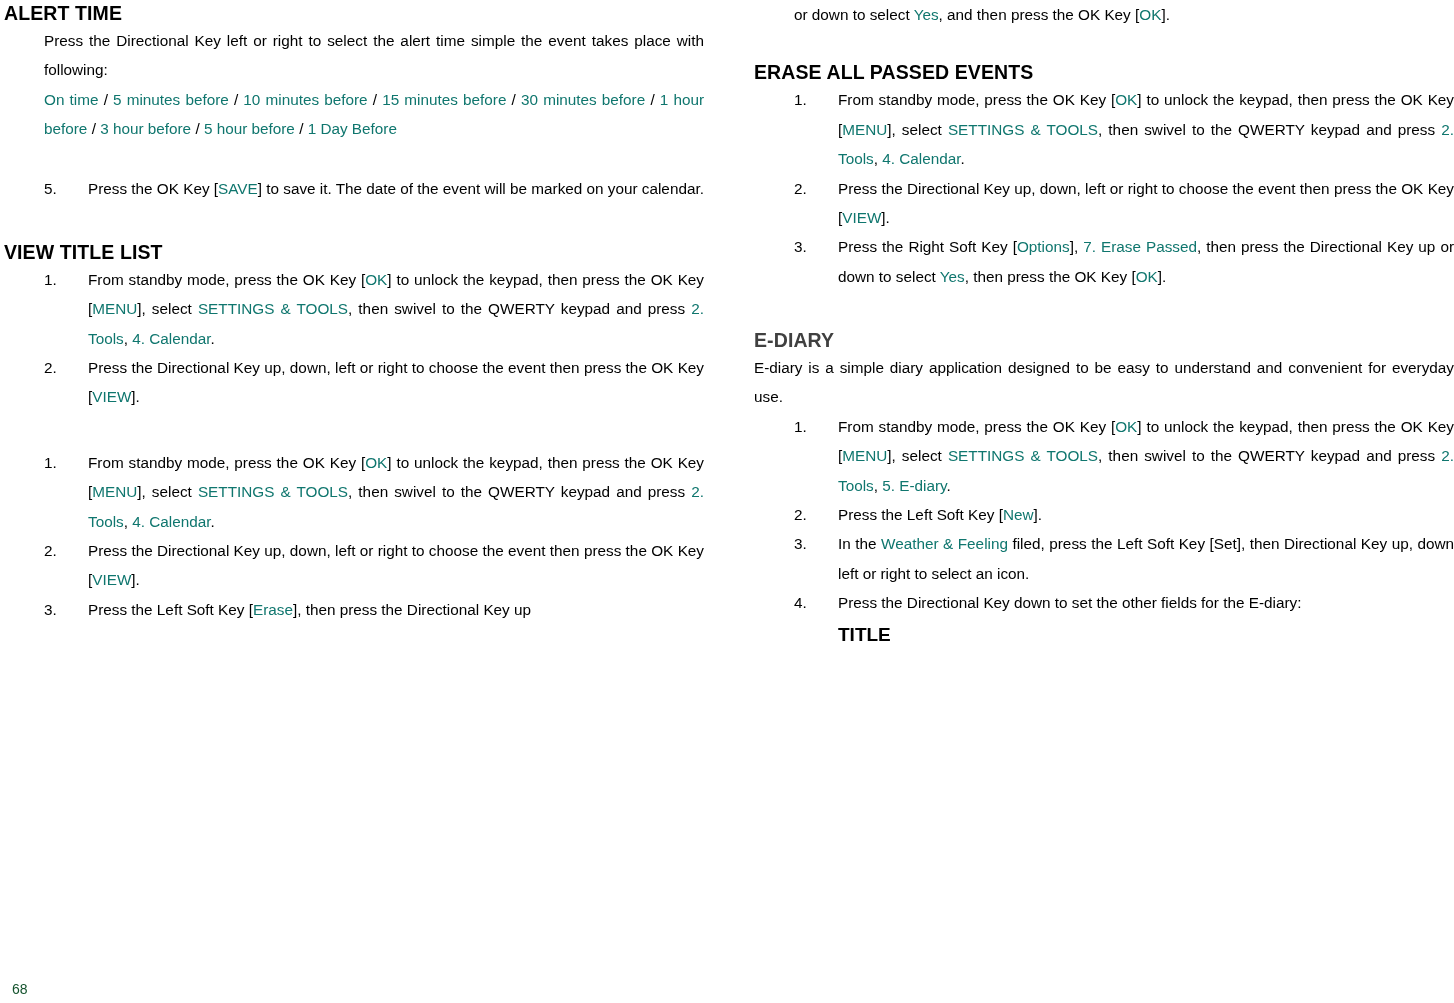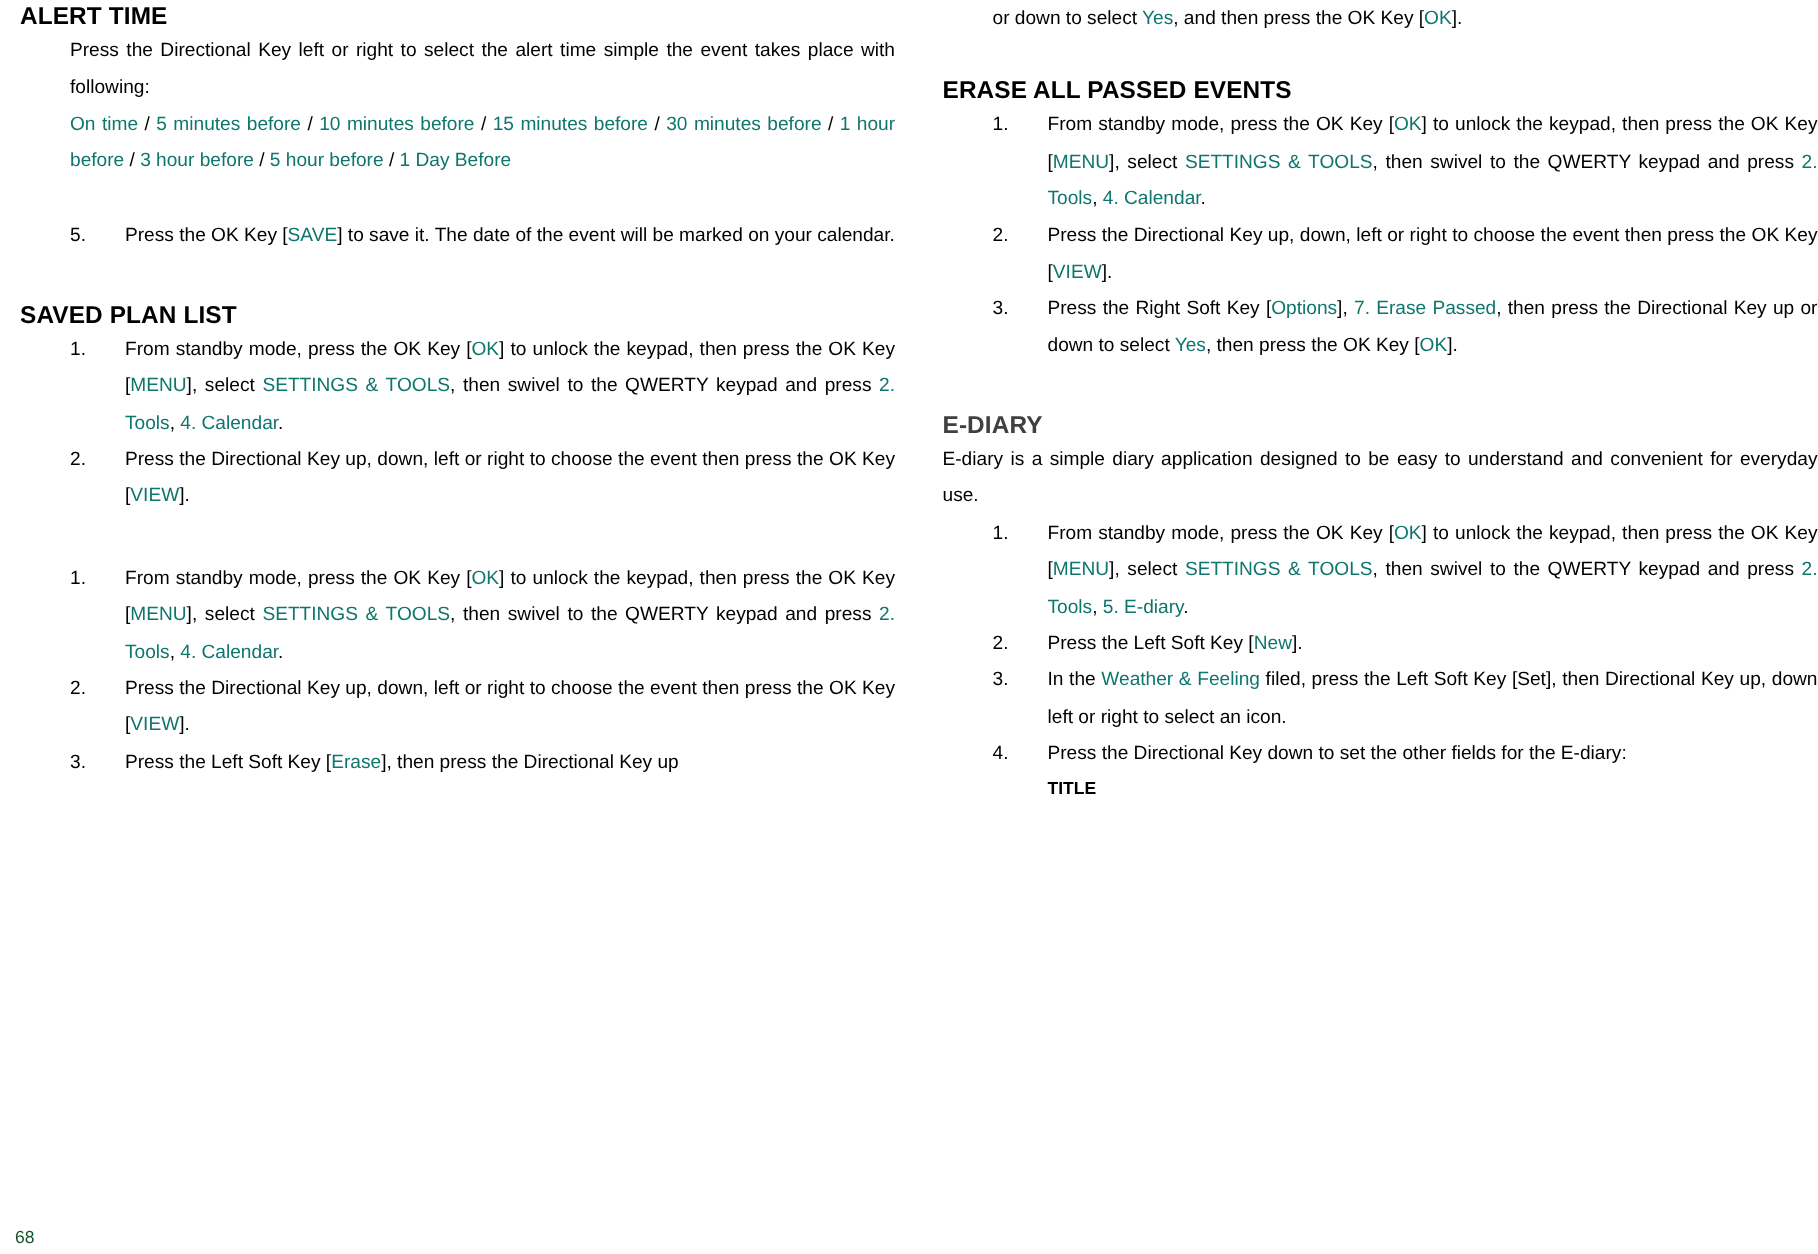--- a/index.html
+++ b/index.html
@@ -19,21 +19,21 @@
     position: relative;
     width: 1454px;
     height: 1003px;
     box-sizing: border-box;
   }
   .col {
     position: absolute;
     top: 0;
     width: 700px;
   }
-  .col-left { left: 16px; }
+  .col-left { left: 4px; }
   .col-right { left: 754px; }
 
   h2.section {
     font-size: 19.5px;
     font-weight: bold;
     margin: 0;
     padding: 0;
     line-height: 1.34;
     letter-spacing: 0.1px;
   }
@@ -80,21 +80,21 @@
   .gap-xl { height: 36px; }
   .pageno {
     position: absolute;
     left: 12px;
     bottom: 6px;
     font-size: 14px;
     color: #14532d;
   }
   .sub-label {
     margin-left: 84px;
-    font-size: 14px;
+    font-size: 19px;
     font-weight: bold;
     line-height: 1.92;
   }
 </style>
 </head>
 <body>
 
 <div class="page">
 
   <div class="col col-left">
@@ -130,21 +130,21 @@
 
     <ol class="steps">
       <li>
         <span class="num">5.</span>
         <span>Press the OK Key [</span><span class="teal">SAVE</span><span>] to save it. The date of the event will be marked on your calendar.</span>
       </li>
     </ol>
 
     <div class="gap-xl"></div>
 
-    <h2 class="section">SAVED PLAN LIST</h2>
+    <h2 class="section">VIEW TITLE LIST</h2>
 
     <ol class="steps">
       <li>
         <span class="num">1.</span>
         <span>From standby mode, press the OK Key [</span><span class="teal">OK</span><span>] to unlock the keypad, then press the OK Key [</span><span class="teal">MENU</span><span>], select </span><span class="teal">SETTINGS &amp; TOOLS</span><span>, then swivel to the QWERTY keypad and press </span><span class="teal">2. Tools</span><span>, </span><span class="teal">4. Calendar</span><span>.</span>
       </li>
       <li>
         <span class="num">2.</span>
         <span>Press the Directional Key up, down, left or right to choose the event then press the OK Key [</span><span class="teal">VIEW</span><span>].</span>
       </li>

